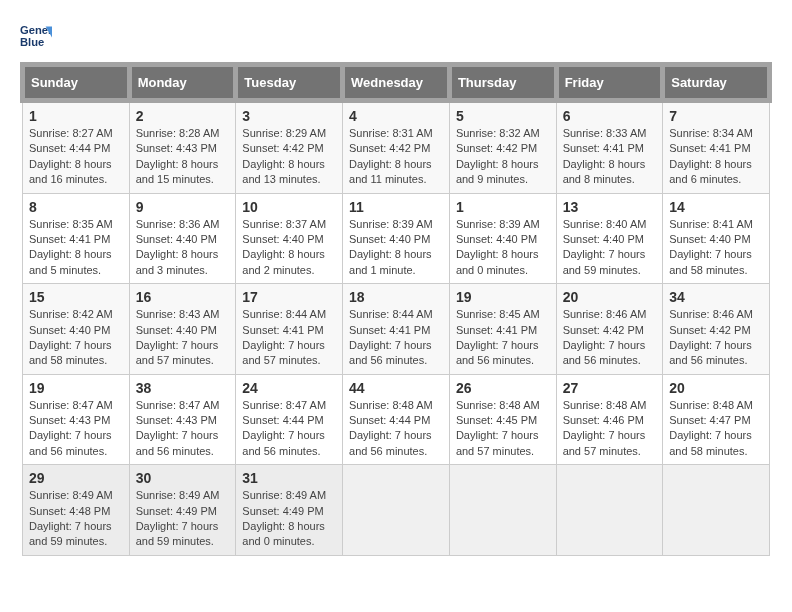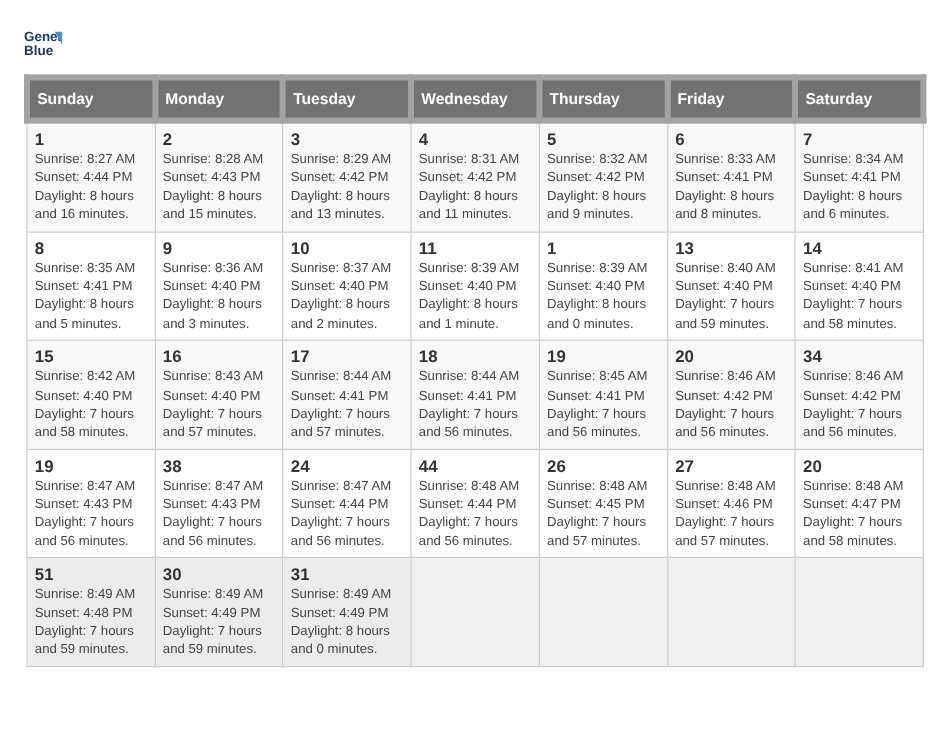--- a/index.html
+++ b/index.html
@@ -230,21 +230,21 @@
           <span class="day-num">27</span>
           <div class="day-info">Sunrise: 8:48 AM<br>Sunset: 4:46 PM<br>Daylight: 7 hours and 57 minutes.</div>
         </td>
         <td>
           <span class="day-num">20</span>
           <div class="day-info">Sunrise: 8:48 AM<br>Sunset: 4:47 PM<br>Daylight: 7 hours and 58 minutes.</div>
         </td>
       </tr>
       <tr>
         <td>
-          <span class="day-num">51</span>
+          <span class="day-num">29</span>
           <div class="day-info">Sunrise: 8:49 AM<br>Sunset: 4:48 PM<br>Daylight: 7 hours and 59 minutes.</div>
         </td>
         <td>
           <span class="day-num">30</span>
           <div class="day-info">Sunrise: 8:49 AM<br>Sunset: 4:49 PM<br>Daylight: 7 hours and 59 minutes.</div>
         </td>
         <td>
           <span class="day-num">31</span>
           <div class="day-info">Sunrise: 8:49 AM<br>Sunset: 4:49 PM<br>Daylight: 8 hours and 0 minutes.</div>
         </td>

